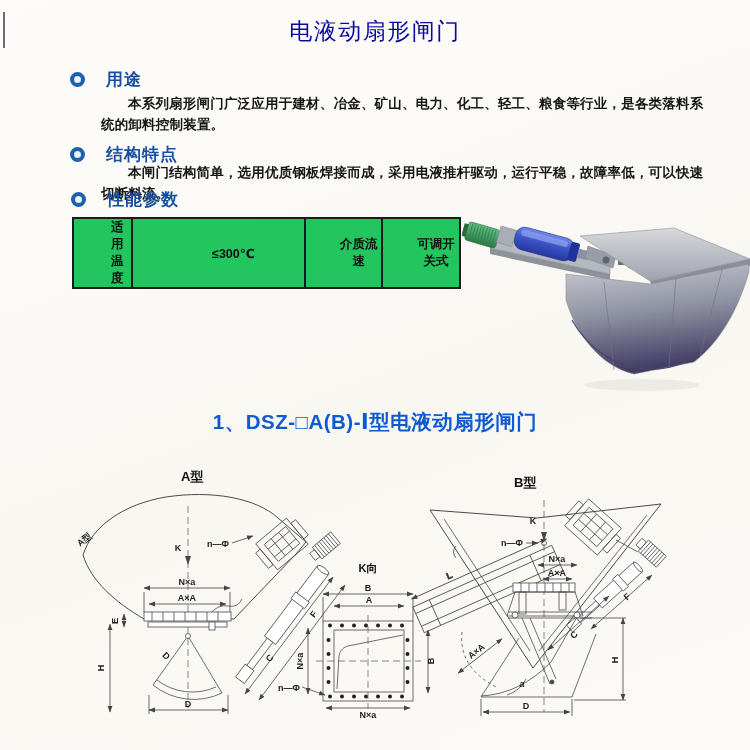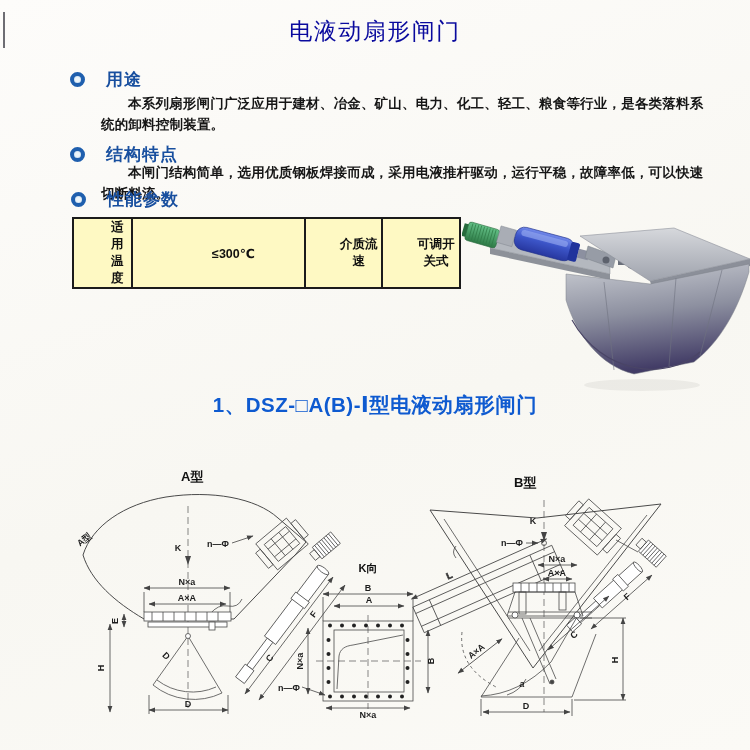--- a/index.html
+++ b/index.html
@@ -26,23 +26,23 @@
   }
   table.params{
     left:72px;top:217px;width:389px;border-collapse:collapse;table-layout:fixed;
     border:2.5px solid #1b1b1b;
   }
   table.params td{
     border:2px solid #1b1b1b;height:46px;text-align:center;vertical-align:middle;
     font-size:12.5px;font-weight:bold;color:#101010;padding:0 2px;
   }
   tr.rblue td{background:#a7dbf2;}
-  tr.rwhite td{background:#fef9c3;padding-left:32px;}
+  tr.rwhite td{background:#22c55e;padding-left:32px;}
   .model-heading{
-    top:391px;left:0;width:750px;text-align:center;
+    top:408px;left:0;width:750px;text-align:center;
     font-size:20.5px;font-weight:bold;color:#0e5ad0;letter-spacing:0.5px;
   }
   .draw-label{font-size:13px;font-weight:bold;color:#111;}
   .artifact{left:3px;top:12px;width:2px;height:36px;background:#3d3d45;opacity:.75;}
   svg text{font-family:"Liberation Sans","DejaVu Sans",sans-serif;}
   .lb{font-size:9px;font-weight:bold;fill:#1c1c1c;text-anchor:middle;}
   .lbv{font-size:11px;font-weight:bold;fill:#111;text-anchor:middle;}
   .ln{fill:none;stroke:#4a4a4a;stroke-width:1;}
   .tn{fill:none;stroke:#4a4a4a;stroke-width:0.8;}
   .dim{fill:none;stroke:#444;stroke-width:0.8;}

